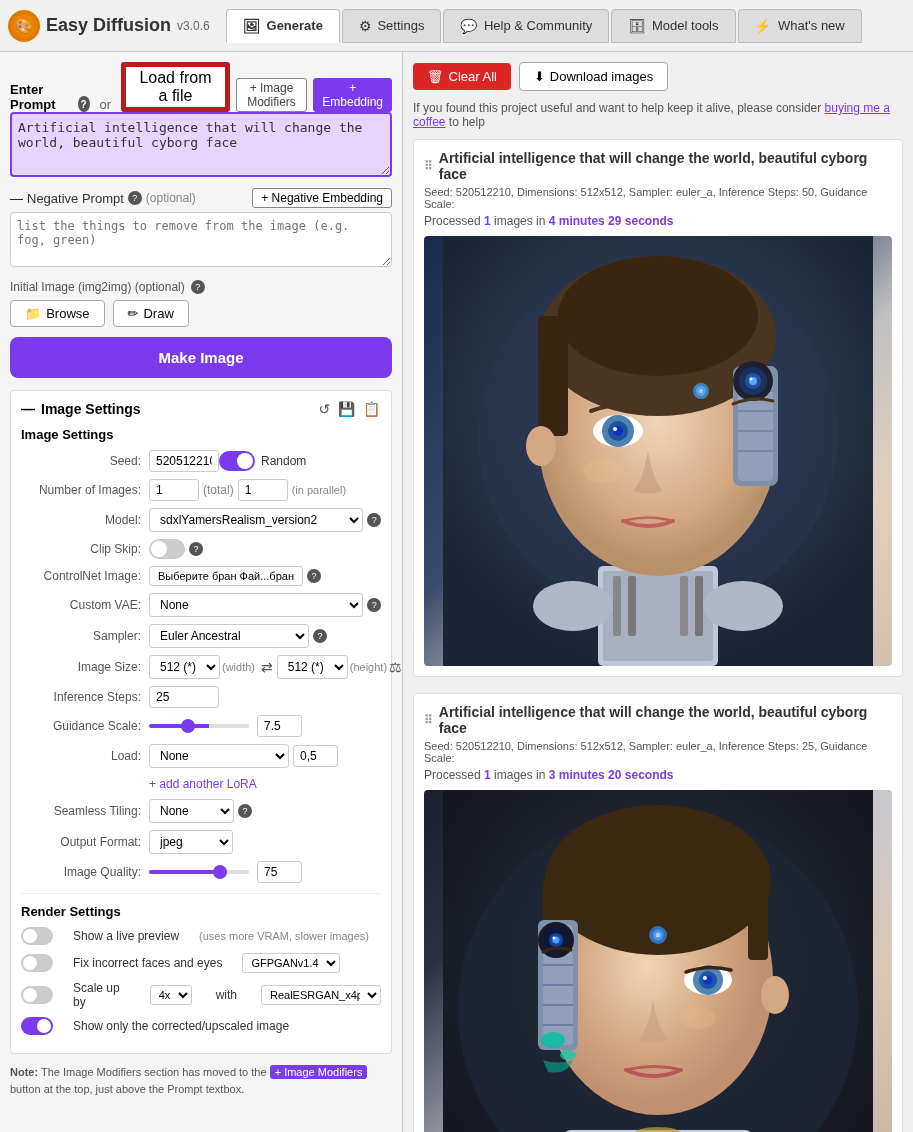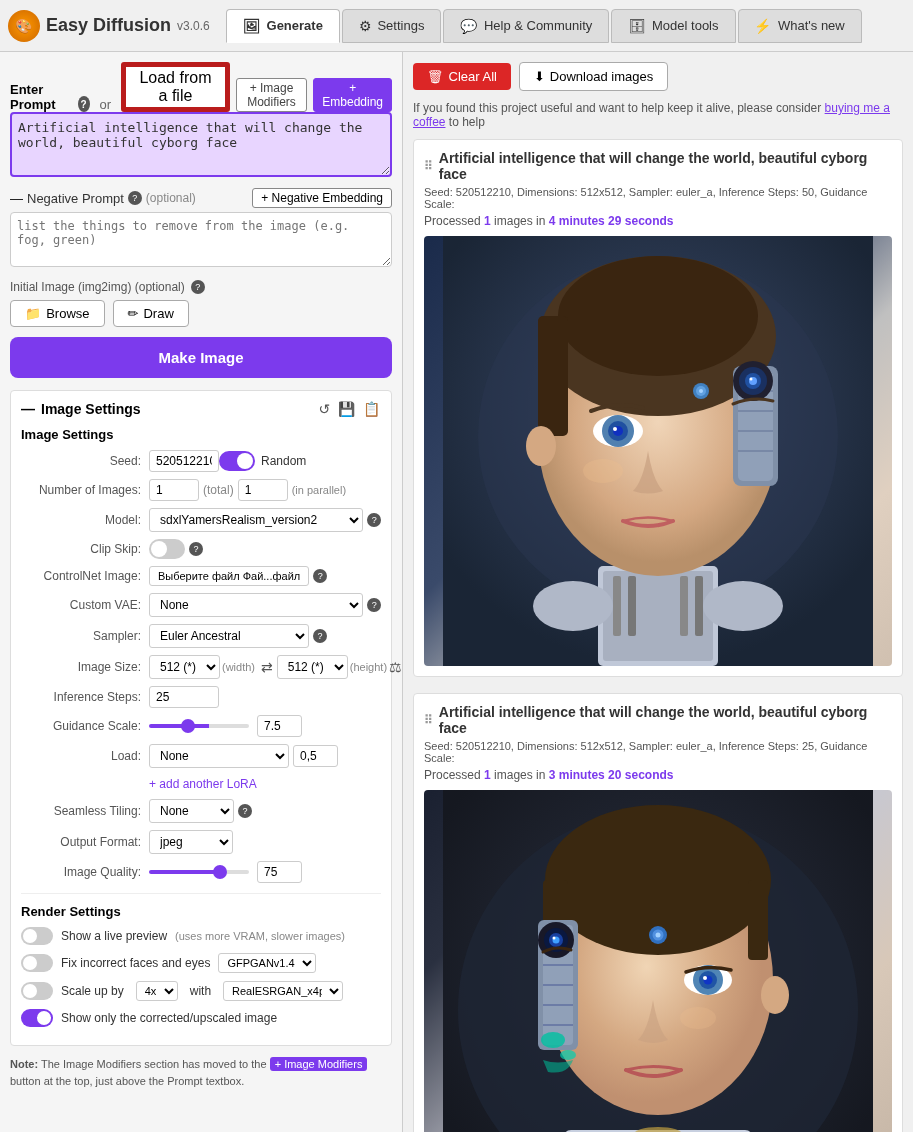--- a/index.html
+++ b/index.html
@@ -69,21 +69,21 @@
     .controlnet-btn { border: 1px solid #ccc; border-radius: 3px; padding: 3px 8px; font-size: 11px; background: white; cursor: pointer; }
     .swap-icon { font-size: 14px; color: #555; margin: 0 4px; cursor: pointer; }
     .resize-icon { font-size: 14px; color: #555; cursor: pointer; }
     .slider-container { display: flex; align-items: center; gap: 8px; flex: 1; }
     .slider { -webkit-appearance: none; height: 4px; border-radius: 2px; background: linear-gradient(to right, #7c3aed 60%, #ddd 60%); cursor: pointer; width: 100px; }
     .slider::-webkit-slider-thumb { -webkit-appearance: none; width: 14px; height: 14px; border-radius: 50%; background: #7c3aed; cursor: pointer; }
     .add-lora-btn { color: #7c3aed; background: none; border: none; cursor: pointer; font-size: 12px; padding: 2px 0; }
     .parallel-label { font-size: 11px; color: #888; margin-left: 4px; }
 
     
-    .render-row { display: flex; align-items: center; margin-bottom: 8px; gap: 8px; font-size: 12px; }
+    .render-row { display: flex; align-items: center; margin-bottom: 8px; gap: 20px; font-size: 12px; }
     .render-label { color: #333; }
     .render-sublabel { color: #888; font-size: 11px; }
     .toggle-sm { width: 32px; height: 18px; background: #ccc; border-radius: 9px; position: relative; cursor: pointer; display: inline-block; flex-shrink: 0; }
     .toggle-sm.on { background: #7c3aed; }
     .toggle-sm-knob { width: 14px; height: 14px; background: white; border-radius: 50%; position: absolute; top: 2px; left: 2px; }
     .toggle-sm.on .toggle-sm-knob { left: auto; right: 2px; }
     .select-tiny { border: 1px solid #ccc; border-radius: 3px; padding: 2px 4px; font-size: 11px; background: white; }
 
     
     .note-section { font-size: 11px; color: #555; margin-top: 8px; line-height: 1.5; }
@@ -236,21 +236,21 @@
       <div class="form-row">
         <span class="form-label">Clip Skip:</span>
         <div class="toggle-switch off">
           <div class="toggle-knob"></div>
         </div>
         <span class="help-icon-sm">?</span>
       </div>
 
       <div class="form-row">
         <span class="form-label">ControlNet Image:</span>
-        <button class="controlnet-btn">Выберите файл Фай...файл</button>
+        <button class="controlnet-btn">Выберите бран Фай...бран</button>
         <span class="help-icon-sm">?</span>
       </div>
 
       <div class="form-row">
         <span class="form-label">Custom VAE:</span>
         <select class="select-input select-wide">
           <option>None</option>
         </select>
         <span class="help-icon-sm">?</span>
       </div>

